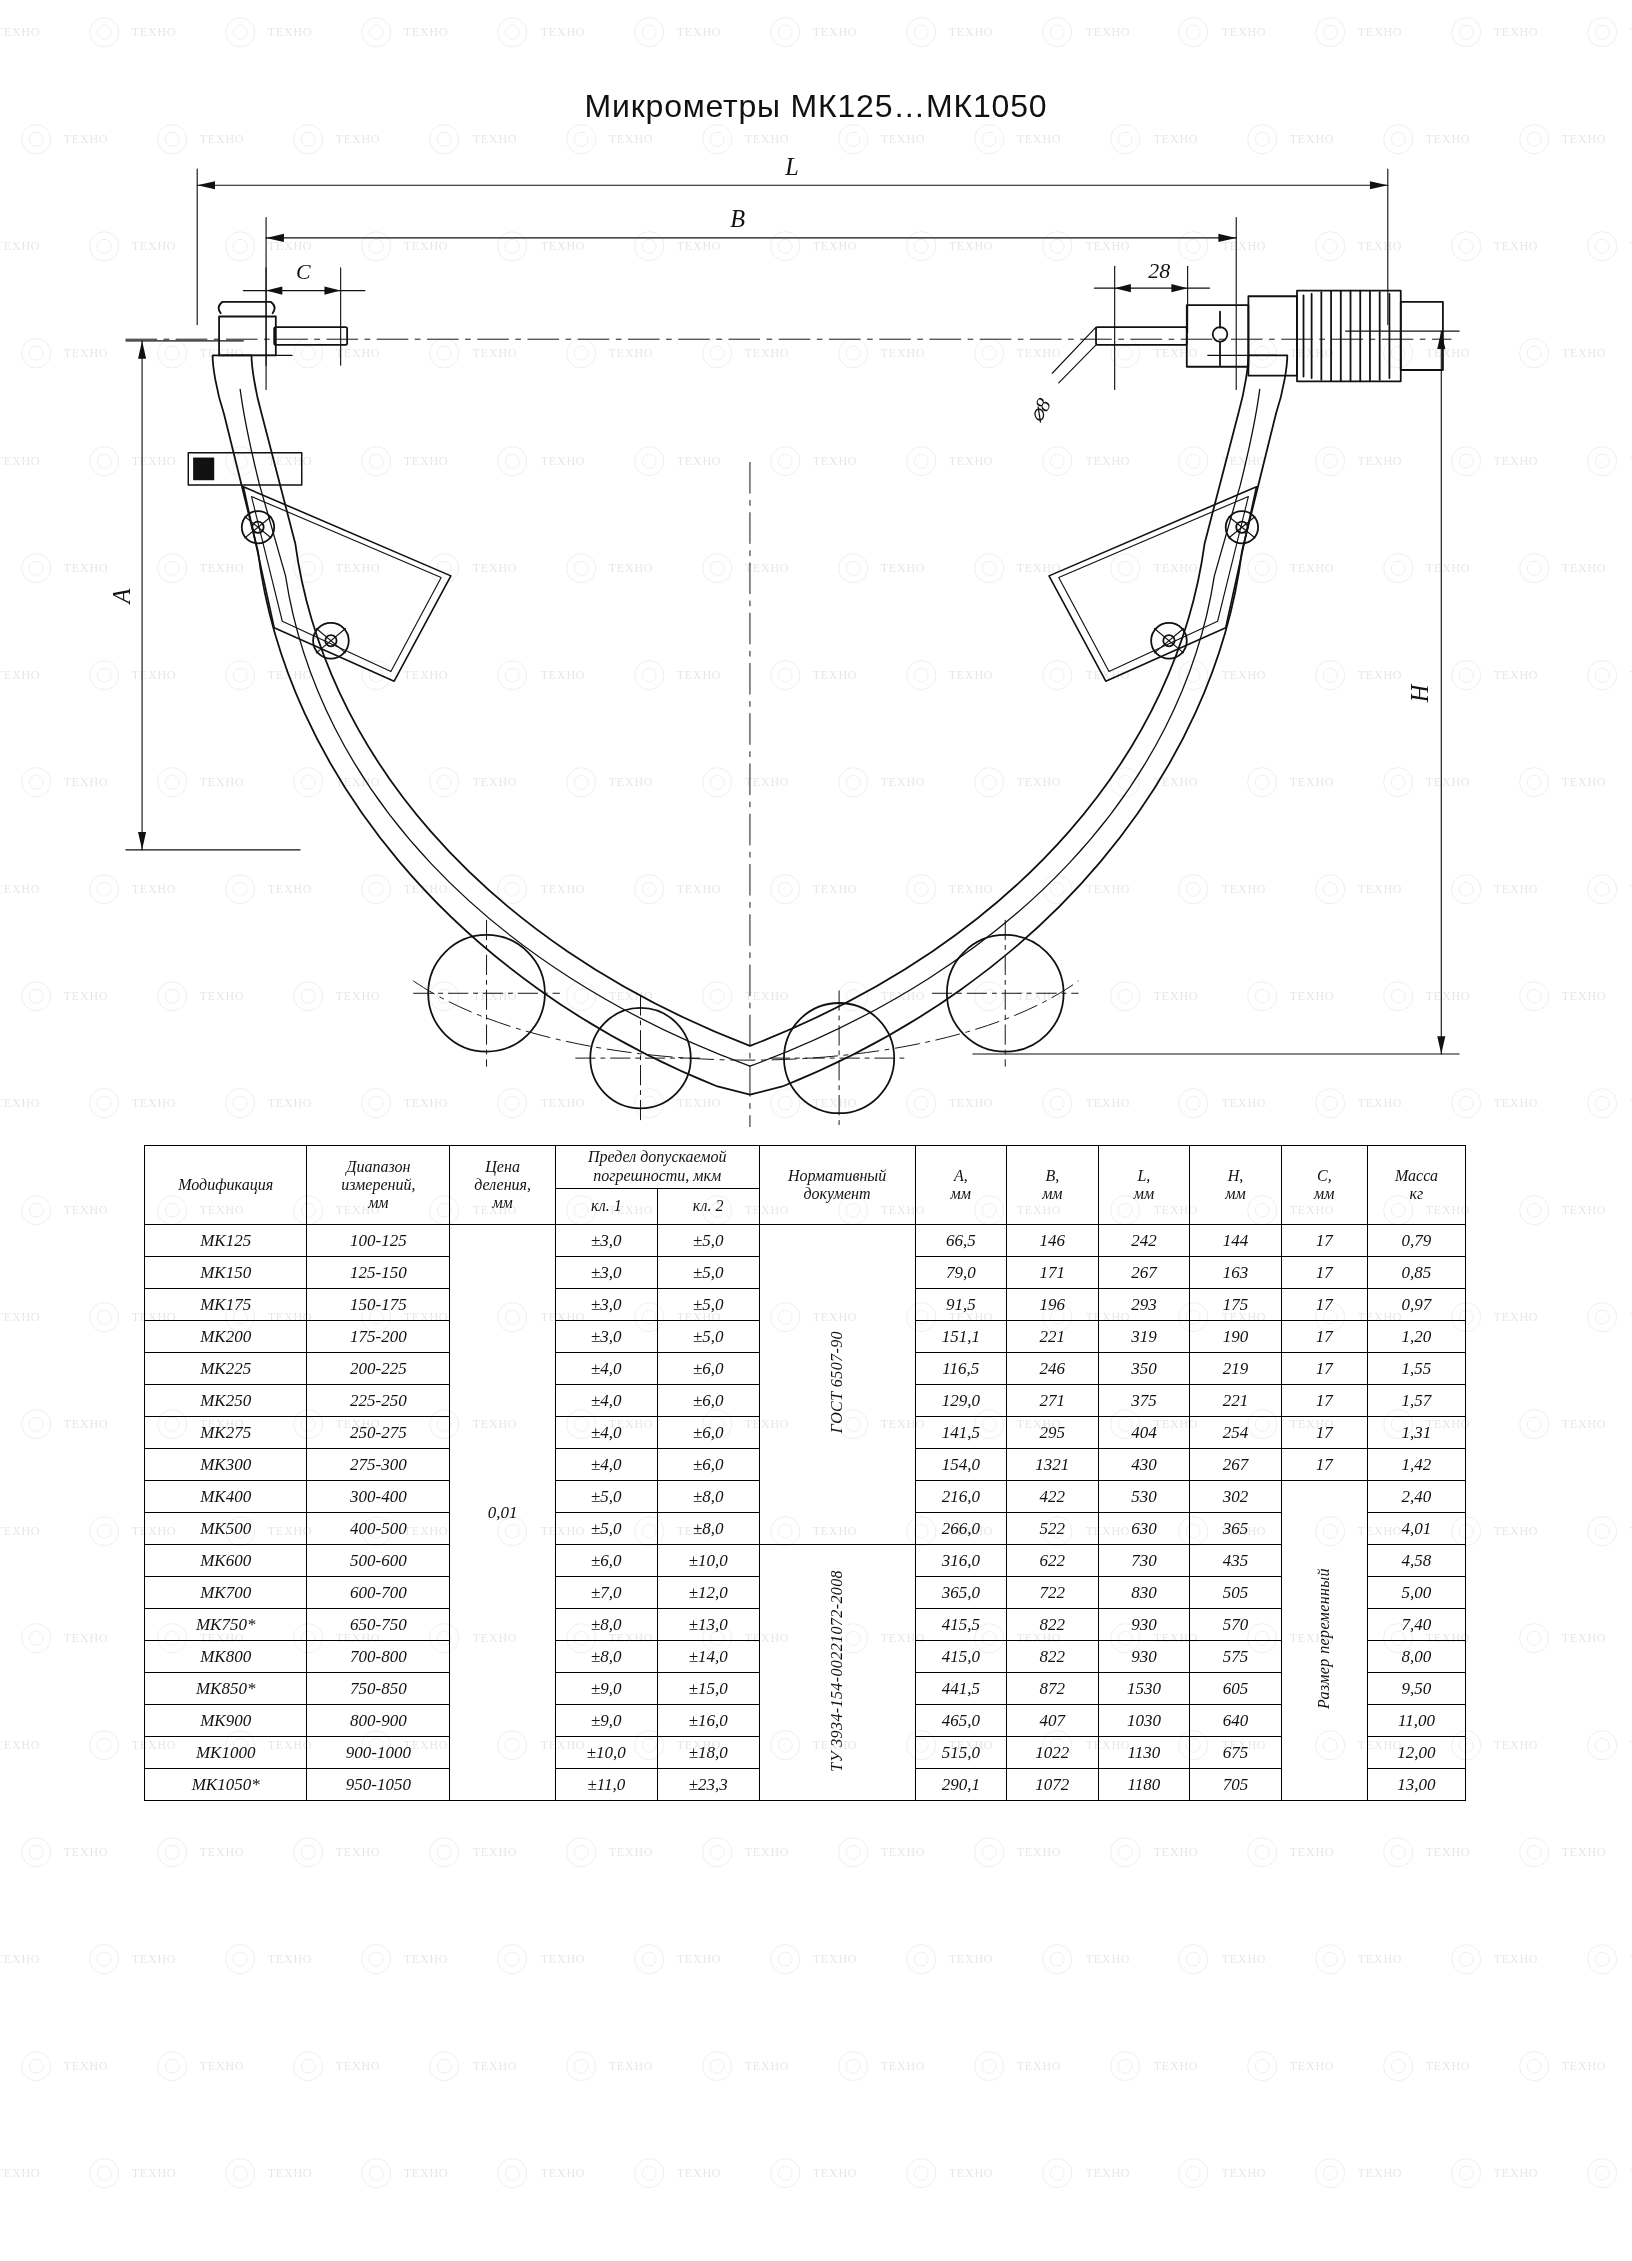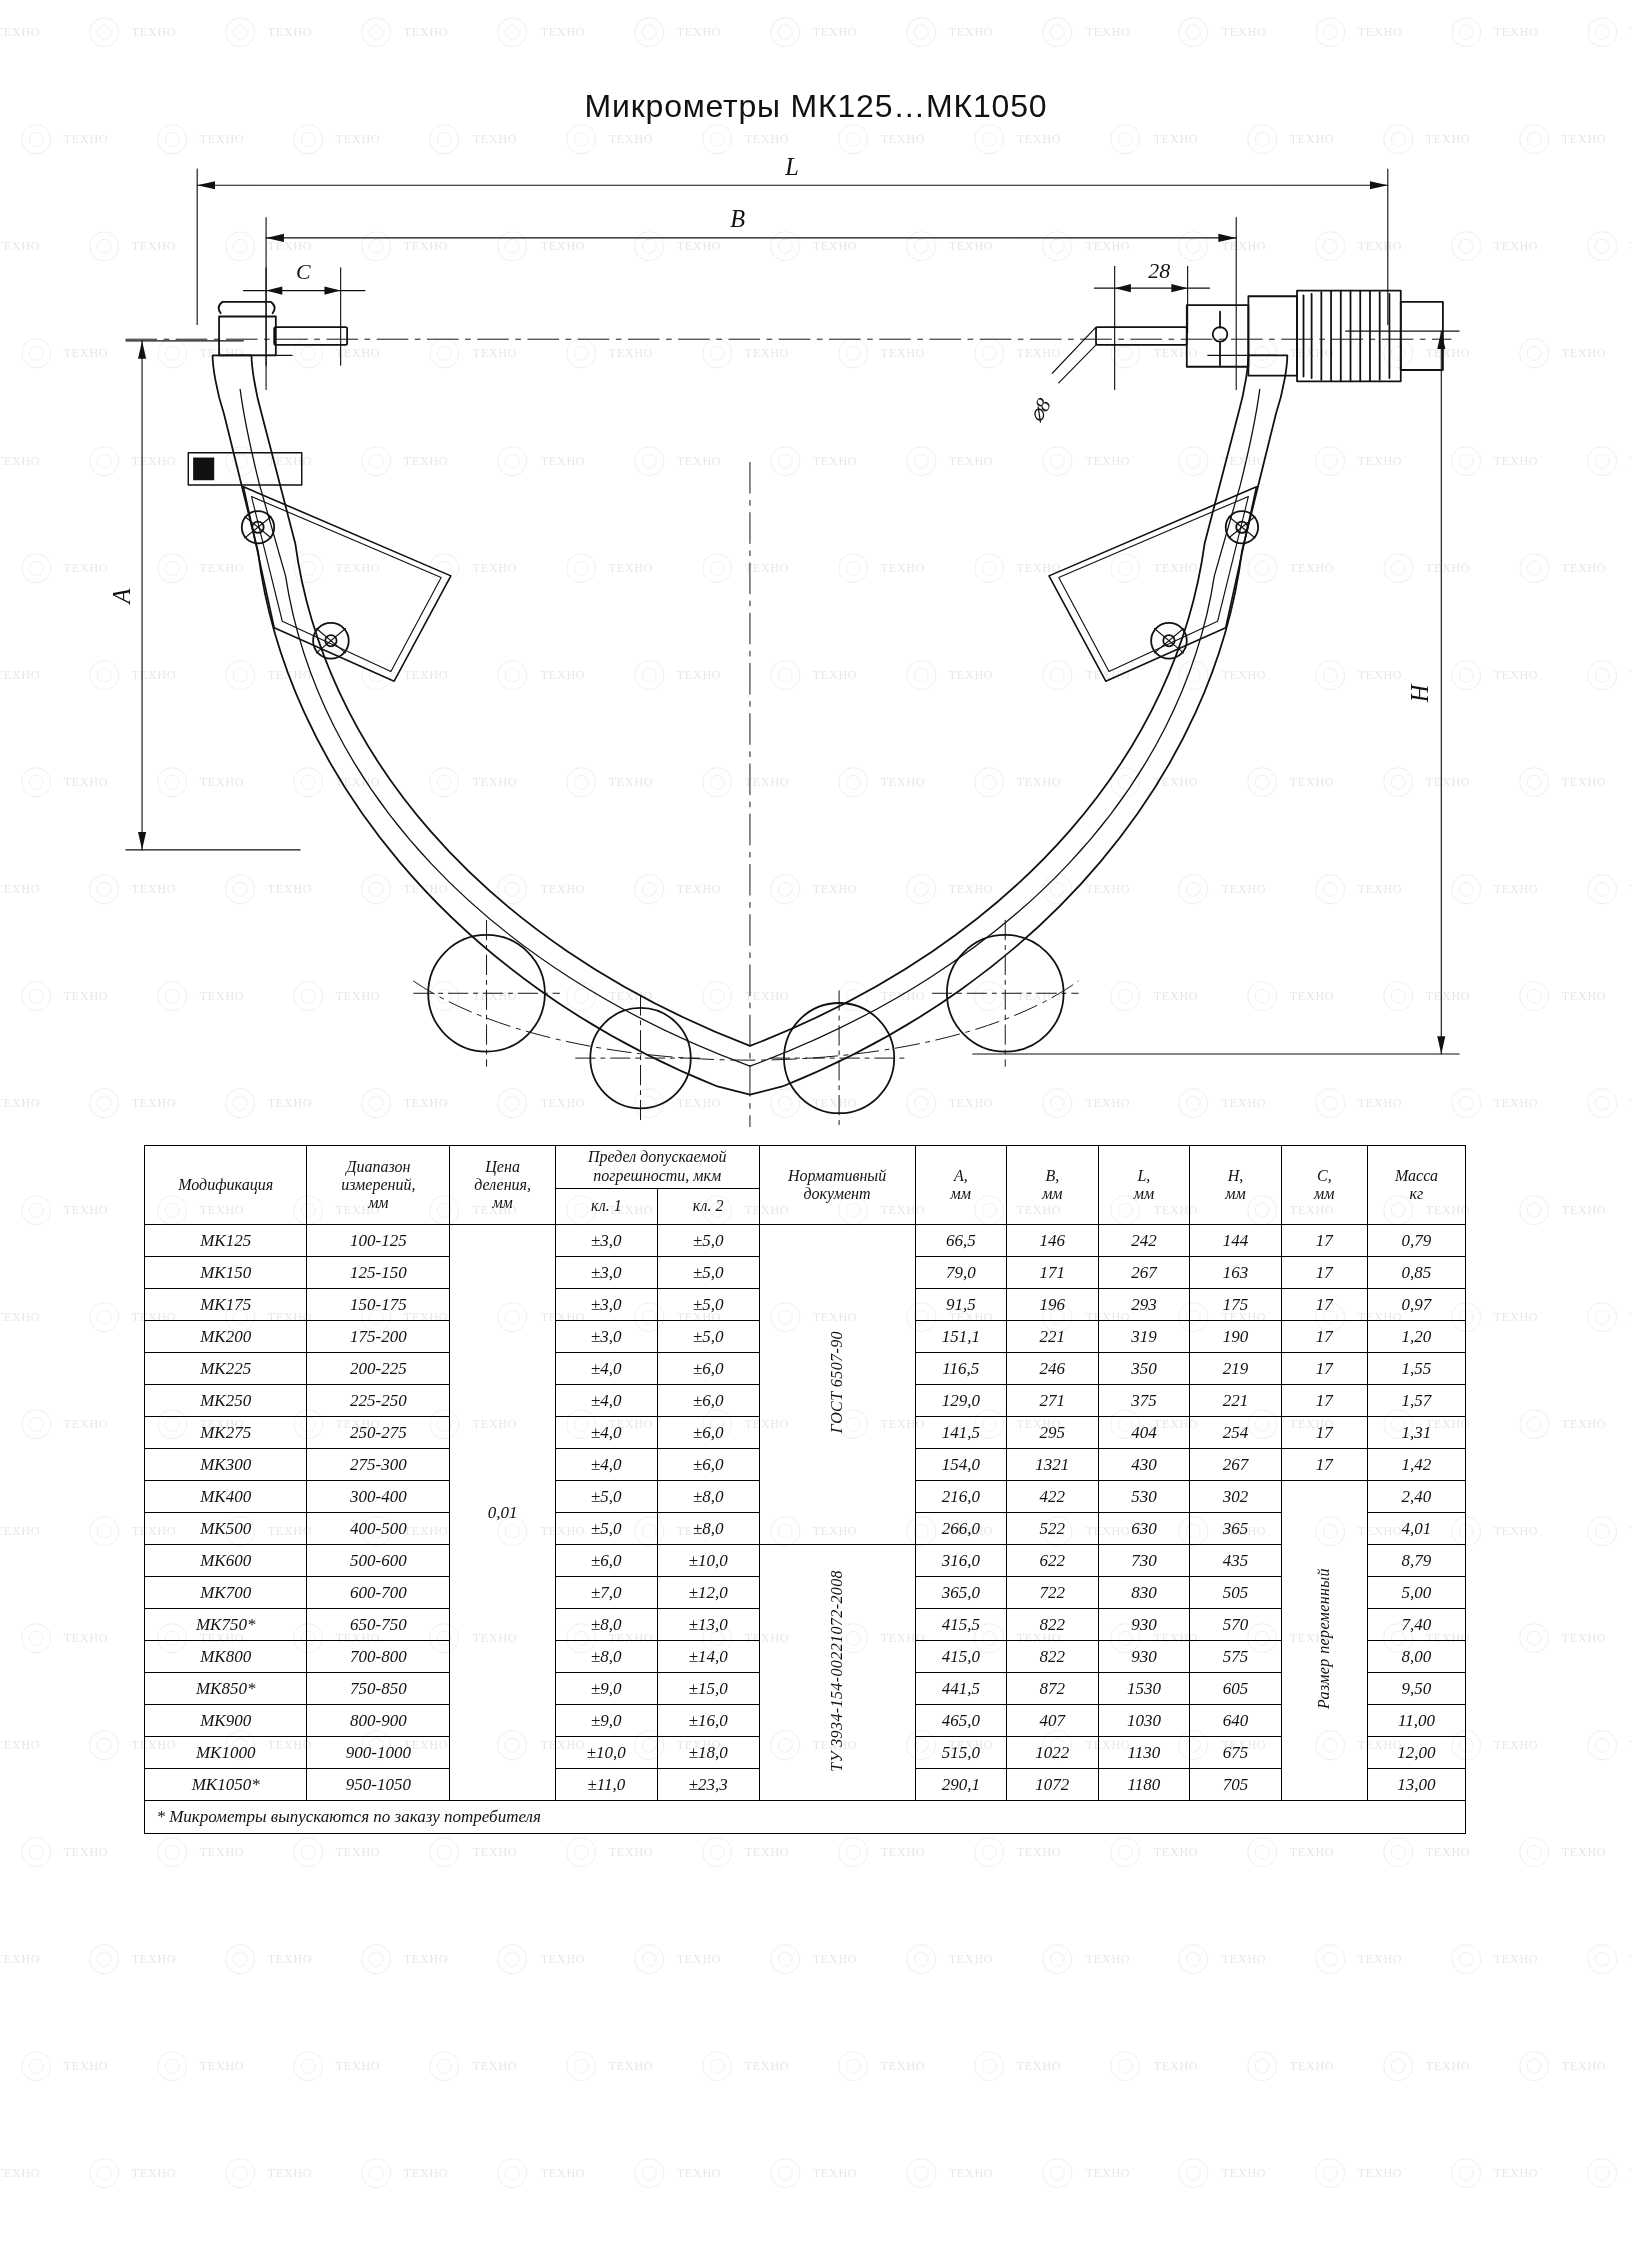--- a/index.html
+++ b/index.html
@@ -955,21 +955,21 @@
         <tr>
           <td class="colmod">МК600</td>
           <td class="colrange">500-600</td>
           <td class="colerr">±6,0</td>
           <td class="colerr">±10,0</td>
           <td rowspan="8" class="coldoc"><span class="vert">ТУ 3934-154-00221072-2008</span></td>
           <td class="coldim">316,0</td>
           <td class="coldim">622</td>
           <td class="coldim">730</td>
           <td class="coldim">435</td>
-          <td class="colmass">8,79</td>
+          <td class="colmass">4,58</td>
         </tr>
         <tr>
           <td class="colmod">МК700</td>
           <td class="colrange">600-700</td>
           <td class="colerr">±7,0</td>
           <td class="colerr">±12,0</td>
           <td class="coldim">365,0</td>
           <td class="coldim">722</td>
           <td class="coldim">830</td>
           <td class="coldim">505</td>
@@ -1036,15 +1036,14 @@
           <td class="colerr">±11,0</td>
           <td class="colerr">±23,3</td>
           <td class="coldim">290,1</td>
           <td class="coldim">1072</td>
           <td class="coldim">1180</td>
           <td class="coldim">705</td>
           <td class="colmass">13,00</td>
         </tr>
       </tbody>
   </table>
-  <div class="footnote">* Микрометры выпускаются по заказу потребителя</div>
 </div>
 
 
 </body></html>

